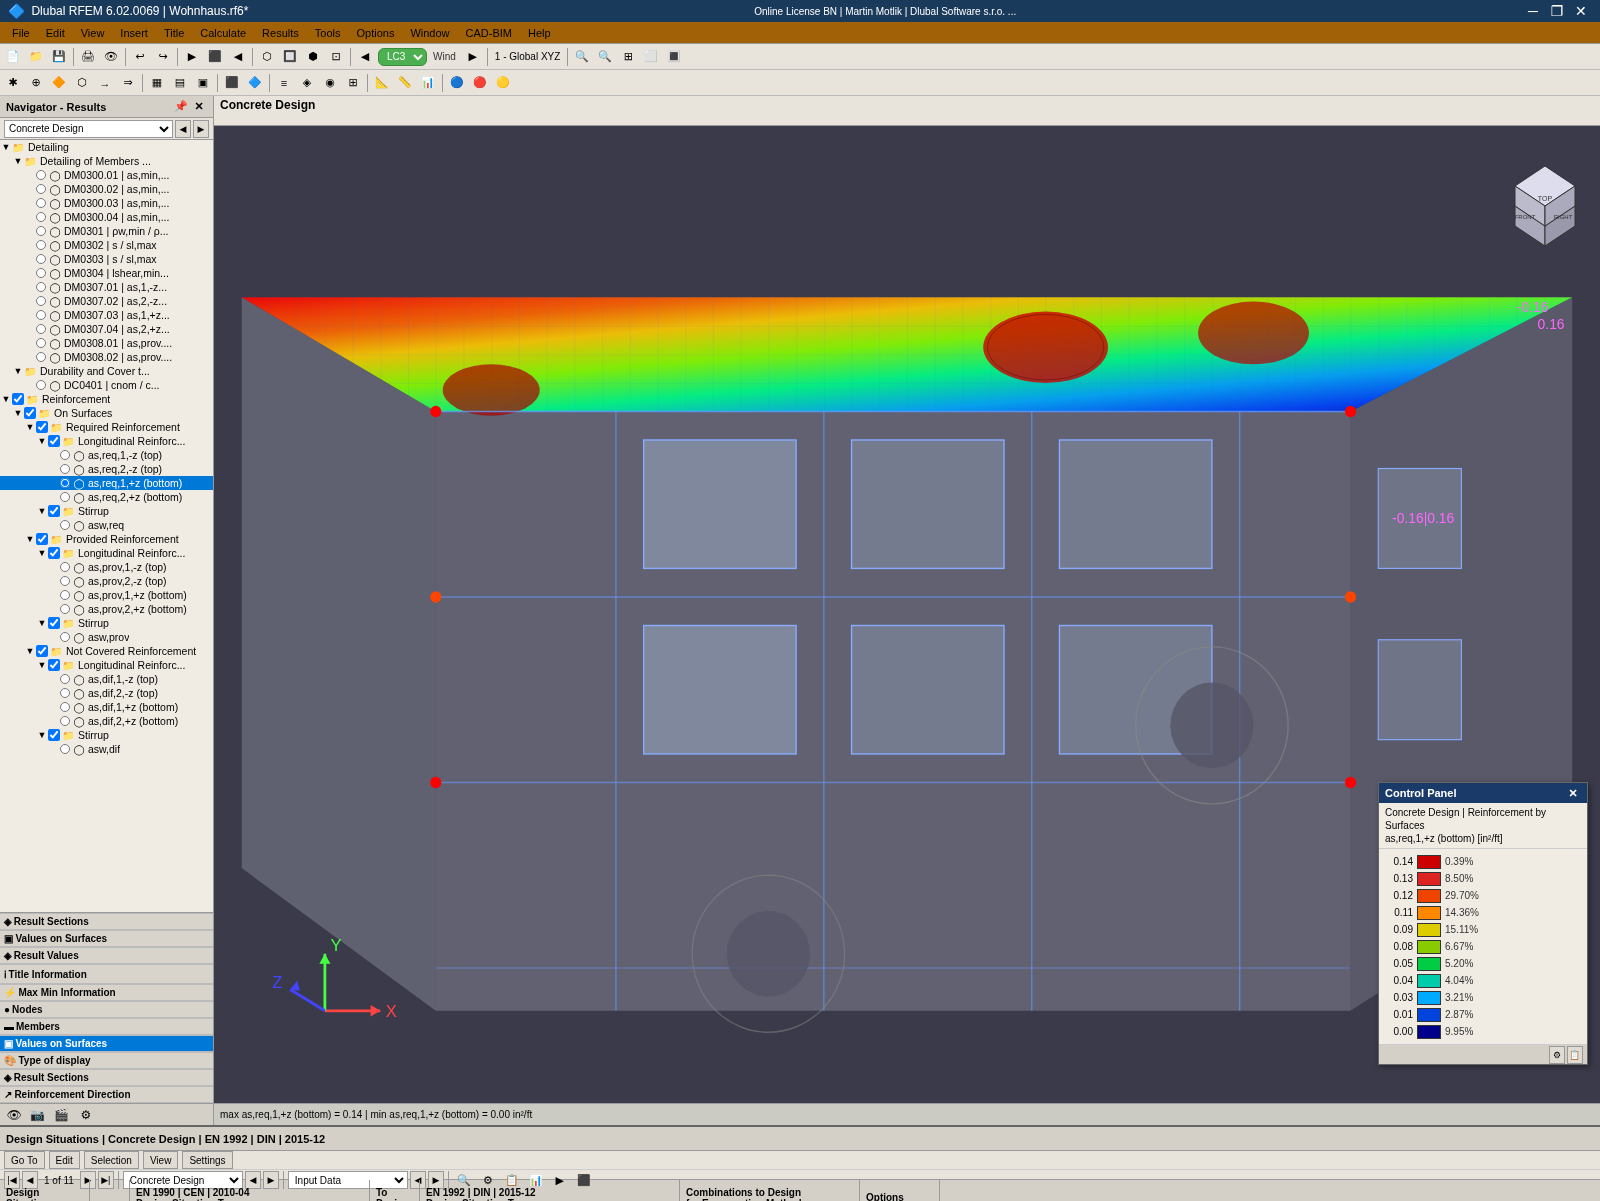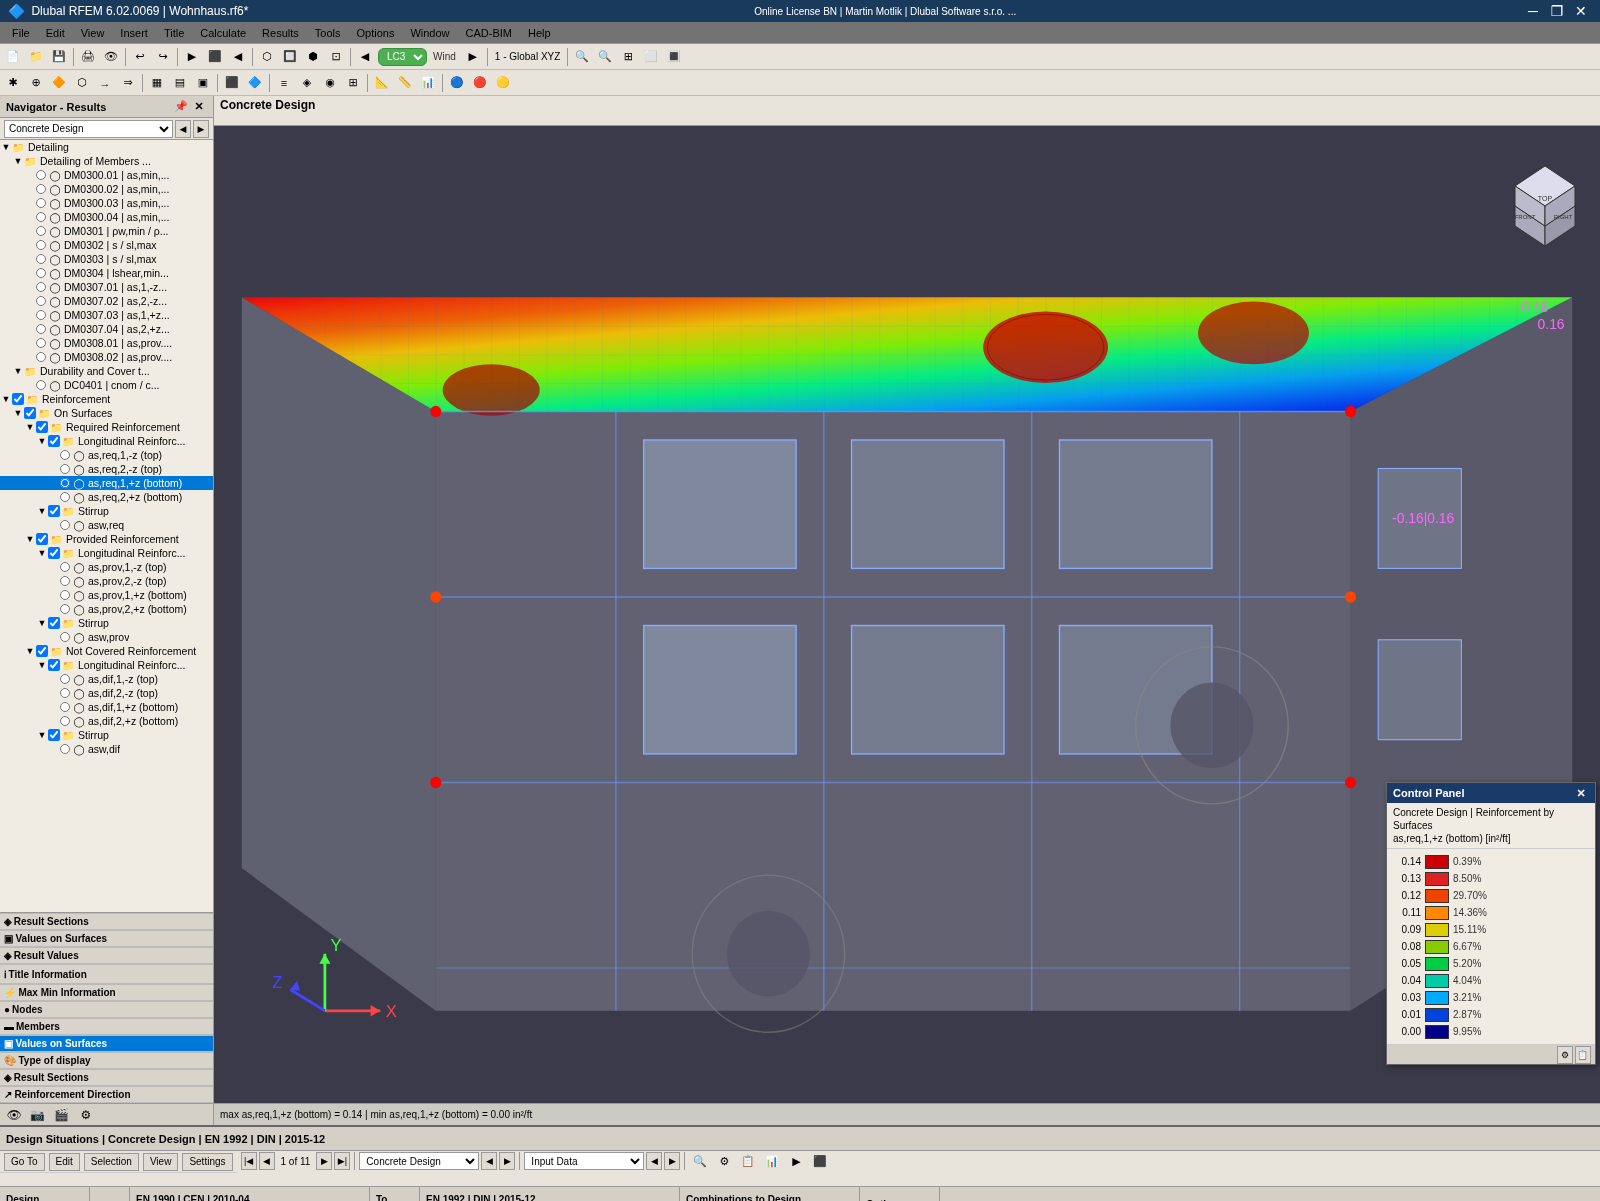--- a/index.html
+++ b/index.html
@@ -5,21 +5,21 @@
     * { box-sizing: border-box; margin: 0; padding: 0; }
     body { font-family: 'Segoe UI', Arial, sans-serif; font-size: 11px; background: #d4d0c8; overflow: hidden; width: 1600px; height: 1201px; }
     
     
     .title-bar { height: 22px; background: #1a3a5c; color: white; display: flex; align-items: center; justify-content: space-between; padding: 0 8px; font-size: 12px; }
     .title-bar-left { display: flex; align-items: center; gap: 6px; }
     .title-bar-right { display: flex; gap: 2px; }
     .title-btn { width: 22px; height: 18px; display: flex; align-items: center; justify-content: center; cursor: pointer; font-size: 14px; }
 
     
-    .menu-bar { height: 22px; background: #737373; display: flex; align-items: center; border-bottom: 1px solid #999; padding: 0 4px; }
+    .menu-bar { height: 22px; background: #a16207; display: flex; align-items: center; border-bottom: 1px solid #999; padding: 0 4px; }
     .menu-item { padding: 2px 8px; cursor: pointer; font-size: 11px; height: 22px; display: flex; align-items: center; }
 
     
     .toolbar { height: 26px; background: #e8e4dc; display: flex; align-items: center; border-bottom: 1px solid #bbb; padding: 0 2px; gap: 1px; }
     .toolbar-btn { height: 22px; min-width: 22px; padding: 0 2px; display: flex; align-items: center; justify-content: center; cursor: pointer; font-size: 11px; border: 1px solid transparent; }
     .toolbar-sep { width: 1px; height: 18px; background: #999; margin: 0 2px; }
 
     
     .main-layout { display: flex; height: calc(1201px - 22px - 22px - 26px - 26px - 26px - 22px); }
 
@@ -45,35 +45,35 @@
     .cd-title { font-weight: bold; font-size: 12px; color: #000; }
     .cd-subtitle { font-size: 10px; color: #333; }
 
     
     .model-3d { position: absolute; top: 30px; left: 0; right: 0; bottom: 0; background: #3a3a4a; overflow: hidden; }
 
     
     .maxmin-bar { position: absolute; bottom: 0; left: 0; right: 0; height: 22px; background: rgba(220,220,210,0.9); border-top: 1px solid #999; display: flex; align-items: center; padding: 0 6px; font-size: 10px; }
 
     
-    .control-panel { position: absolute; bottom: 60px; right: 4px; width: 210px; background: #f0ece4; border: 1px solid #666; box-shadow: 2px 2px 6px rgba(0,0,0,0.4); }
+    .control-panel { position: absolute; bottom: 60px; right: 12px; width: 210px; background: #f0ece4; border: 1px solid #666; box-shadow: 2px 2px 6px rgba(0,0,0,0.4); }
     .cp-header { height: 20px; background: #1a3a6a; color: white; display: flex; align-items: center; justify-content: space-between; padding: 0 6px; font-size: 11px; font-weight: bold; }
     .cp-title { font-size: 10px; padding: 3px 6px; border-bottom: 1px solid #ccc; line-height: 1.3; }
     .cp-legend { padding: 4px 6px; }
     .cp-row { display: flex; align-items: center; height: 17px; gap: 4px; }
     .cp-val { width: 28px; text-align: right; font-size: 10px; flex-shrink: 0; }
     .cp-color { width: 24px; height: 14px; flex-shrink: 0; border: 1px solid #333; }
     .cp-pct { font-size: 10px; color: #333; }
     .cp-footer { height: 20px; background: #d4d0c8; border-top: 1px solid #ccc; display: flex; align-items: center; justify-content: flex-end; padding: 0 4px; gap: 2px; }
 
     
     .design-bar { height: 25px; background: #d4d0c8; border-top: 2px solid #666; display: flex; align-items: center; padding: 0 6px; font-size: 11px; font-weight: bold; gap: 8px; }
 
     
-    .bottom-toolbar { height: 36px; background: #e8e4dc; border-top: 1px solid #999; display: flex; }
+    .bottom-toolbar { height: 29px; background: #e8e4dc; border-top: 1px solid #999; display: flex; flex-direction: column; }
     .bt-row1 { height: 22px; display: flex; align-items: center; padding: 0 4px; gap: 4px; border-bottom: 1px solid #ccc; }
     .bt-row2 { height: 20px; display: flex; align-items: center; padding: 0 4px; gap: 2px; }
     .goto-btn { height: 18px; padding: 0 6px; background: #e0dcd4; border: 1px solid #999; cursor: pointer; font-size: 10px; display: flex; align-items: center; }
     .bt-combo { height: 18px; border: 1px solid #999; background: white; font-size: 10px; padding: 0 2px; }
     .bt-nav-btn { width: 16px; height: 18px; border: 1px solid #999; background: #e0dcd4; display: flex; align-items: center; justify-content: center; cursor: pointer; font-size: 9px; }
 
     
     .table-area { background: #f8f8f0; border-top: 1px solid #999; }
     .table-header-row { display: flex; background: #d4d0c8; border-bottom: 1px solid #999; height: 36px; }
     .th-cell { border-right: 1px solid #999; padding: 2px 6px; font-size: 10px; font-weight: bold; display: flex; flex-direction: column; justify-content: center; }

